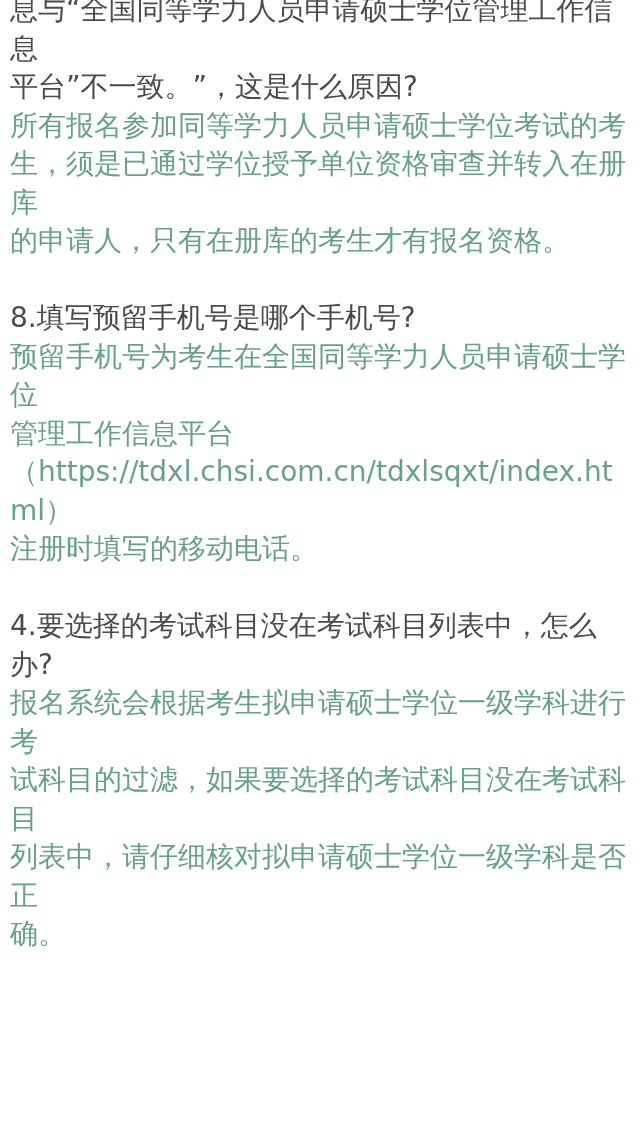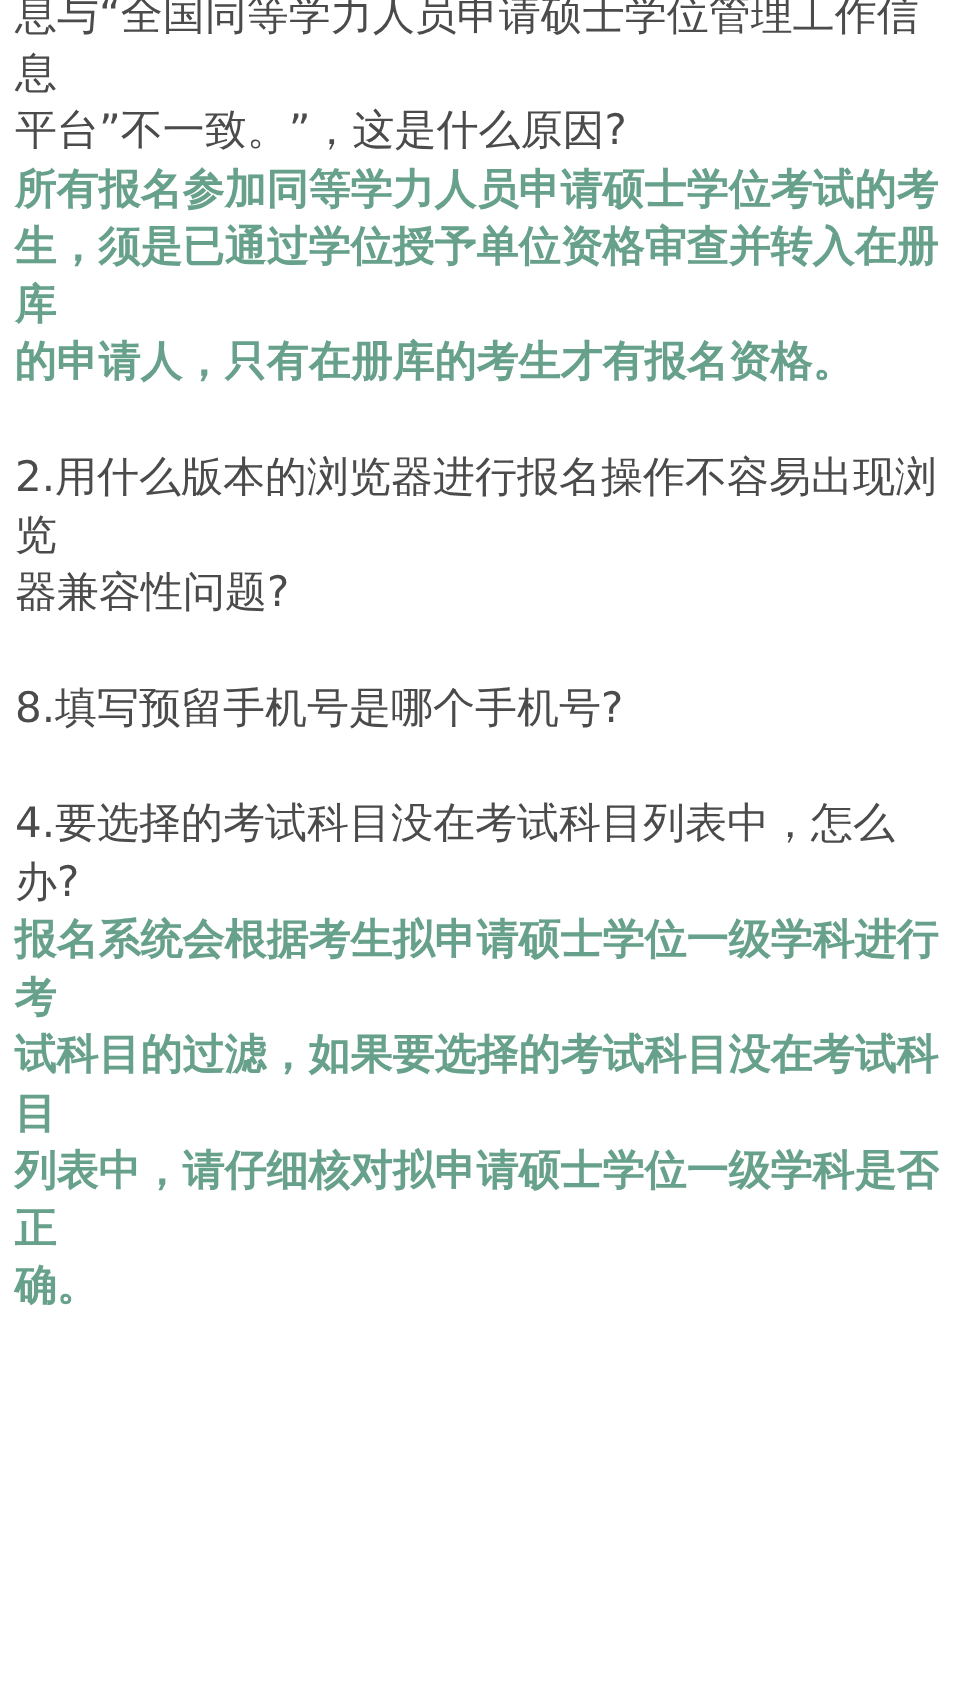--- a/index.html
+++ b/index.html
@@ -28,43 +28,44 @@
     font-size: 28px;
     line-height: 38.5px;
     white-space: pre-line;
     word-break: break-all;
   }
   .question {
     color: var(--q-color, #4b4b4b);
   }
   .answer {
     color: var(--a-color, #67a18b);
-    font-weight: bold;
   }
 </style>
 </head>
 <body>
 
 <main class="article">
 
   <section class="faq-section">
     <p class="question">息与“全国同等学力人员申请硕士学位管理工作信息
 平台”不一致。”，这是什么原因?</p>
     <p class="answer">所有报名参加同等学力人员申请硕士学位考试的考
 生，须是已通过学位授予单位资格审查并转入在册库
 的申请人，只有在册库的考生才有报名资格。</p>
   </section>
 
   <section class="faq-section">
-    <p class="question">2.用什么版本的浏览器进行报名操作不容易出现浏览
-器兼容性问题?</p>
   </section>
 
   <section class="faq-section">
     <p class="question">8.填写预留手机号是哪个手机号?</p>
+    <p class="answer">预留手机号为考生在全国同等学力人员申请硕士学位
+管理工作信息平台
+（https://tdxl.chsi.com.cn/tdxlsqxt/index.html）
+注册时填写的移动电话。</p>
   </section>
 
   <section class="faq-section">
     <p class="question">4.要选择的考试科目没在考试科目列表中，怎么办?</p>
     <p class="answer">报名系统会根据考生拟申请硕士学位一级学科进行考
 试科目的过滤，如果要选择的考试科目没在考试科目
 列表中，请仔细核对拟申请硕士学位一级学科是否正
 确。</p>
   </section>
 

